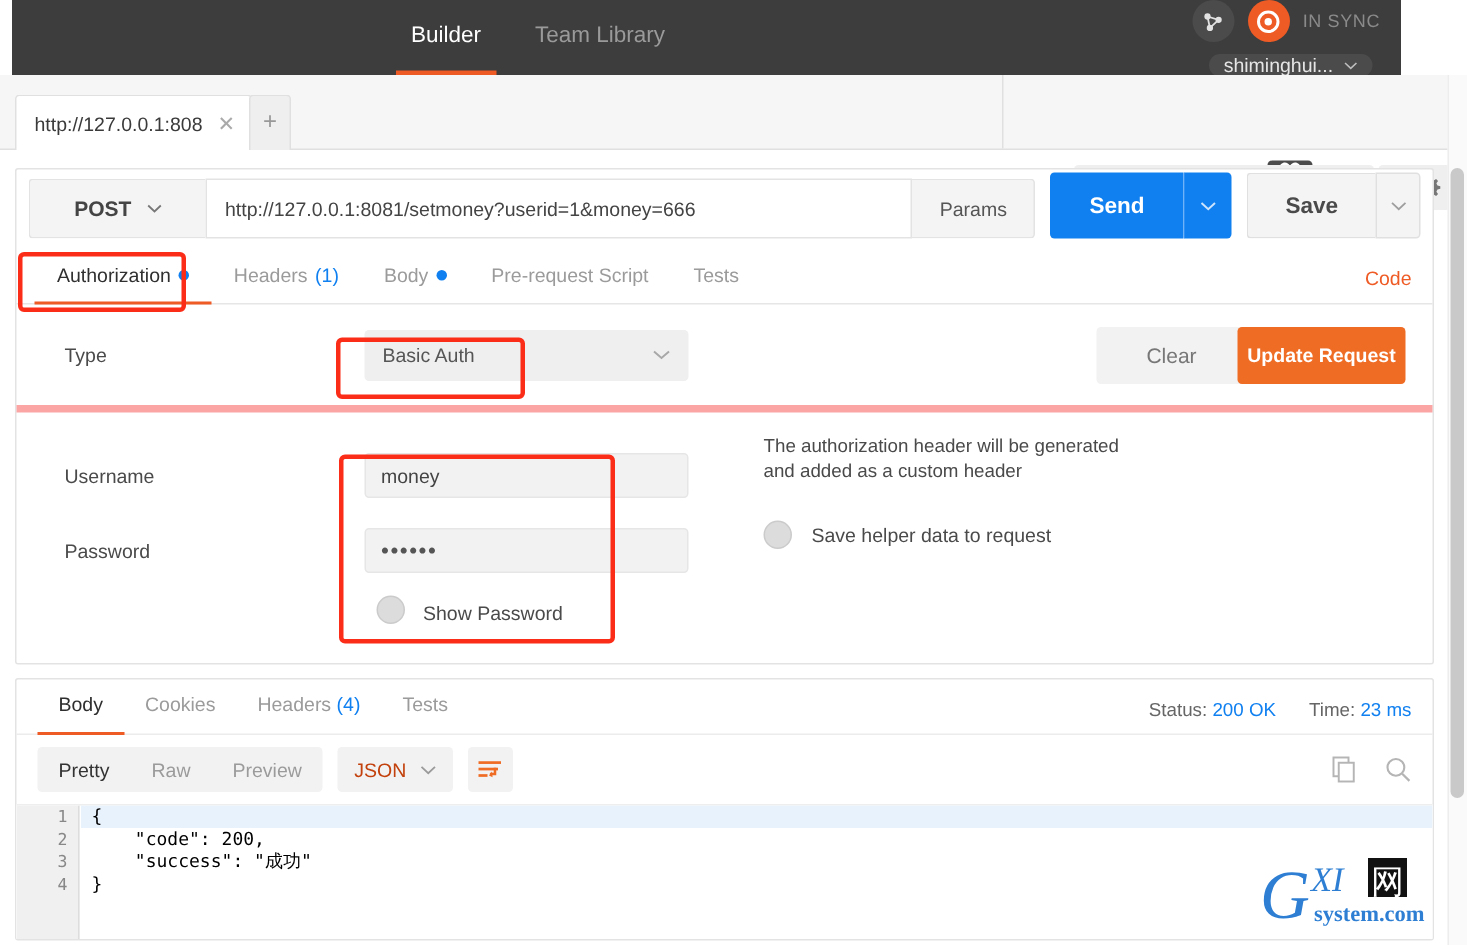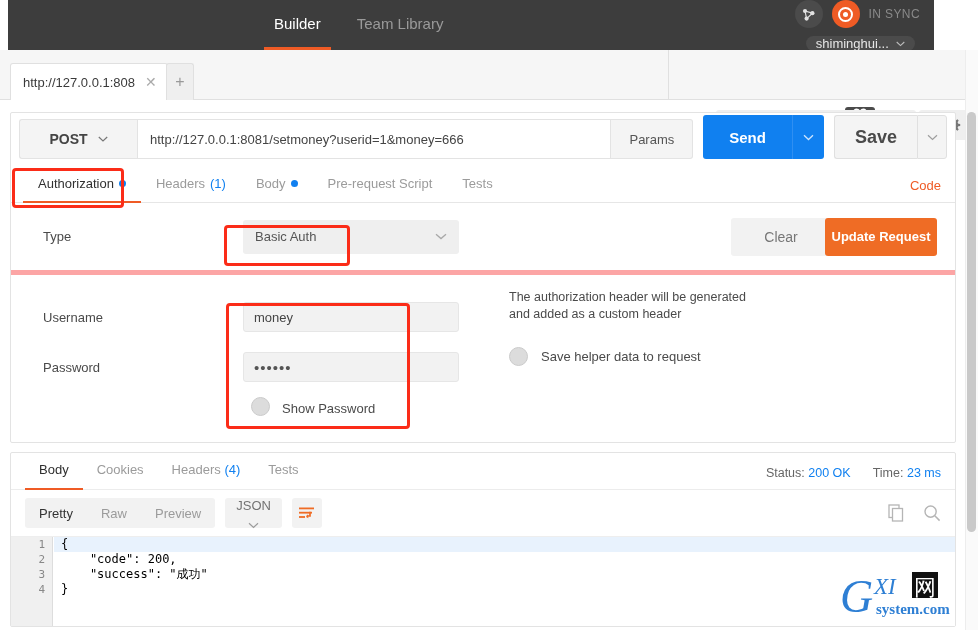--- a/index.html
+++ b/index.html
@@ -132,23 +132,23 @@
     display: flex; align-items: center; justify-content: center;
     border-radius: 3px 0 0 3px; cursor: pointer;
   }
   .send-caret {
     width: 32px; height: 44px; background: #1080f0;
     border-left: 1px solid #2f8ff2; border-radius: 0 3px 3px 0;
     display: flex; align-items: center; justify-content: center; cursor: pointer;
   }
   .save-grp { display: flex; margin-left: 10px; }
   .save-btn {
-    height: 44px; padding: 0 20px; background: #f4f4f4;
+    height: 44px; padding: 0 25px; background: #f4f4f4;
     border: 1px solid #e0e0e0; border-right: none; border-radius: 3px 0 0 3px;
-    color: #4a4a4a; font-size: 18px; font-weight: bold;
+    color: #4a4a4a; font-size: 15px; font-weight: bold;
     display: flex; align-items: center; cursor: pointer;
   }
   .save-caret {
     width: 30px; height: 44px; background: #f4f4f4;
     border: 1px solid #e0e0e0; border-radius: 0 3px 3px 0;
     display: flex; align-items: center; justify-content: center; cursor: pointer;
   }
 
   
   .reqtabs {
@@ -248,21 +248,21 @@
   .restoolbar { height: 46px; display: flex; align-items: center; padding: 0 14px; position: relative; }
   .segctl { display: flex; background: #f2f2f2; border-radius: 3px; height: 30px; overflow: hidden; }
   .seg {
     padding: 0 14px; display: flex; align-items: center;
     font-size: 13px; color: #9b9b9b; cursor: pointer;
   }
   .seg.active { color: #333; }
   .fmtsel {
     margin-left: 10px; height: 30px; background: #f2f2f2; border-radius: 3px;
     display: flex; align-items: center; gap: 9px; padding: 0 11px;
-    font-size: 13px; color: #737373; cursor: pointer; flex-direction: column;
+    font-size: 13px; color: #c2410c; cursor: pointer;
   }
   .wrapbtn {
     margin-left: 10px; width: 30px; height: 30px; background: #f2f2f2;
     border-radius: 3px; display: flex; align-items: center; justify-content: center; cursor: pointer;
   }
   .res-icons { position: absolute; right: 14px; display: flex; gap: 18px; align-items: center; }
 
   
   .editor {
     position: relative; height: 90px; border-top: 1px solid #eee;

